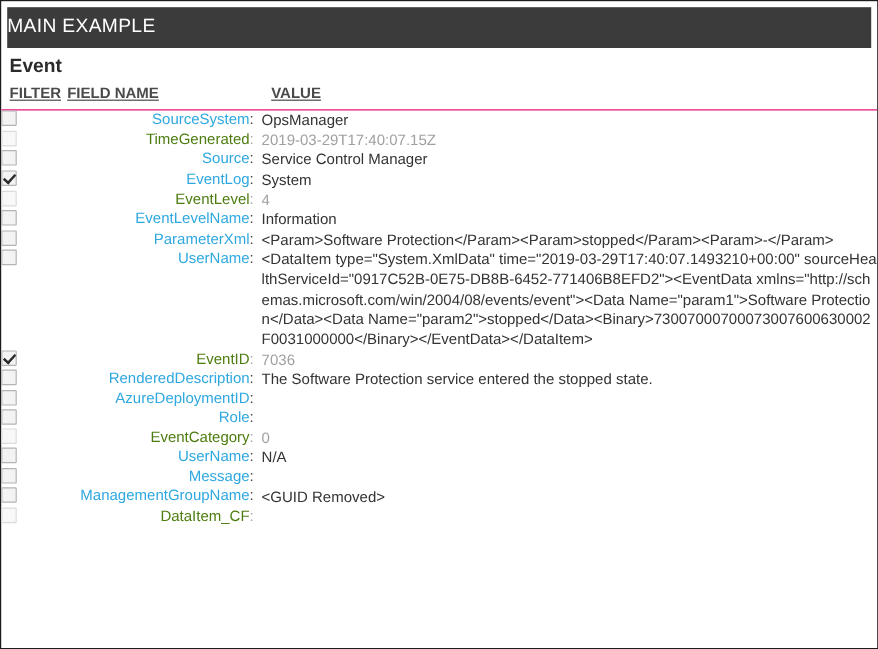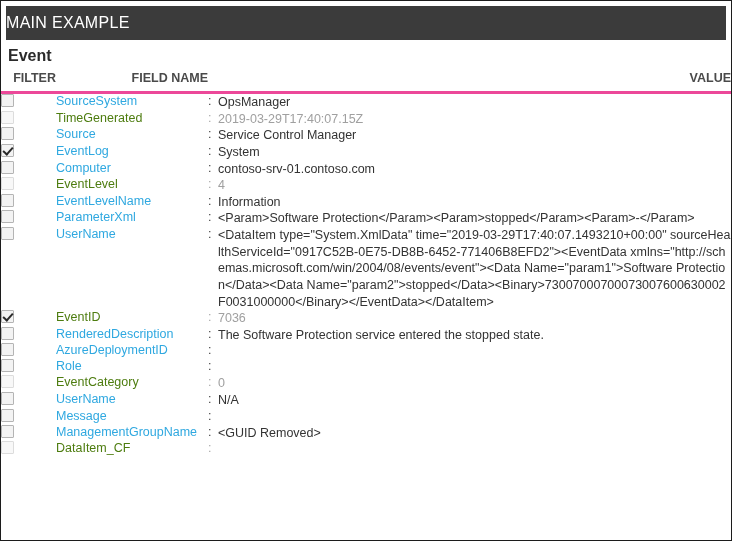--- a/index.html
+++ b/index.html
@@ -36,27 +36,28 @@
     font-size: 16px;
     color: #2b2b2b;
     font-weight: bold;
   }
   .grid {
     width: 100%;
     border-collapse: collapse;
     table-layout: fixed;
   }
   .grid th {
-    text-align: right;
+    text-align: left;
     font-size: 12.5px;
     font-weight: bold;
     color: #4a4a4a;
     padding: 2px 0 6px 0;
-    border-bottom: 3px solid #ec4899;
+    border-bottom: 1px solid #ec4899;
     vertical-align: bottom;
+    text-decoration: underline;
   }
   th.col-filter { width: 48px; padding-left: 7px; }
   th.col-field  { width: 152px; }
   th.col-colon  { width: 10px; }
   th.col-value  { width: auto; padding-left: 8px;}
 
   .grid td {
     font-size: 12.5px;
     vertical-align: top;
     padding: 0;
@@ -64,20 +65,21 @@
   .row-cell-check {
     padding-left: 10px;
     padding-top: 5px;
     width: 48px;
   }
   .row-cell-field {
     padding-top: 4px;
     padding-left: 1px;
     color: #2fa8e0;
     white-space: nowrap;
+    text-align: right;
   }
   .row-cell-colon {
     padding-top: 4px;
     color: #444;
     text-align: left;
   }
   .row-cell-value {
     padding-top: 4px;
     padding-left: 8px;
     padding-right: 8px;
@@ -153,26 +155,20 @@
           <td class="row-cell-field">Source</td>
           <td class="row-cell-colon">:</td>
           <td class="row-cell-value">Service Control Manager</td>
         </tr>
         <tr>
           <td class="row-cell-check"><span class="cbox checked"></span></td>
           <td class="row-cell-field">EventLog</td>
           <td class="row-cell-colon">:</td>
           <td class="row-cell-value">System</td>
         </tr>
-        <tr>
-          <td class="row-cell-check"><span class="cbox"></span></td>
-          <td class="row-cell-field">Computer</td>
-          <td class="row-cell-colon">:</td>
-          <td class="row-cell-value">contoso-srv-01.contoso.com</td>
-        </tr>
         <tr class="disabled">
           <td class="row-cell-check"><span class="cbox light"></span></td>
           <td class="row-cell-field">EventLevel</td>
           <td class="row-cell-colon">:</td>
           <td class="row-cell-value">4</td>
         </tr>
         <tr>
           <td class="row-cell-check"><span class="cbox"></span></td>
           <td class="row-cell-field">EventLevelName</td>
           <td class="row-cell-colon">:</td>

